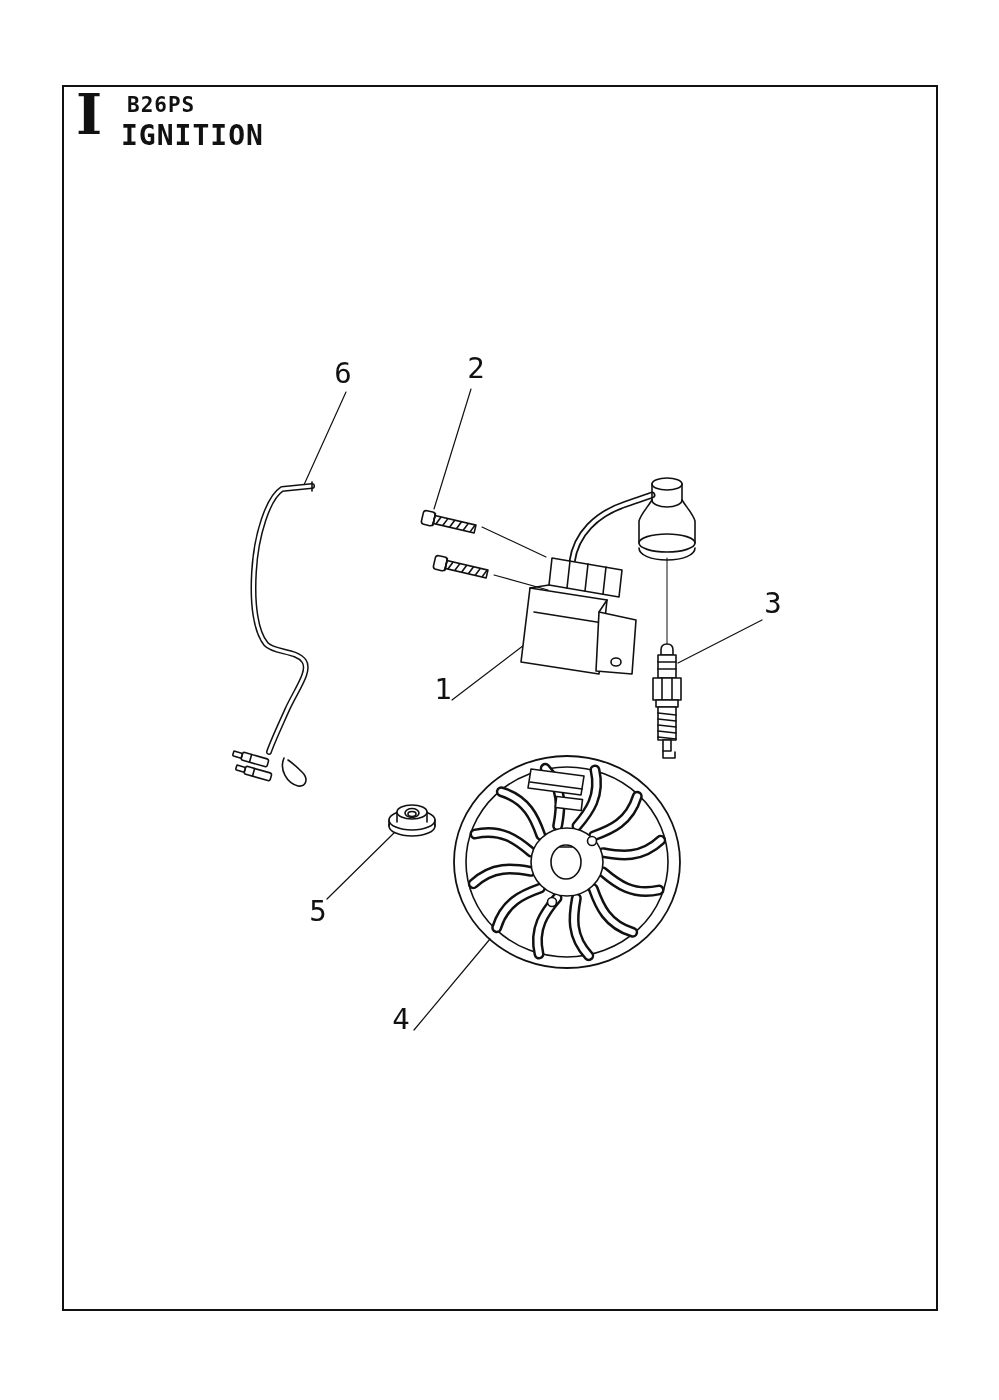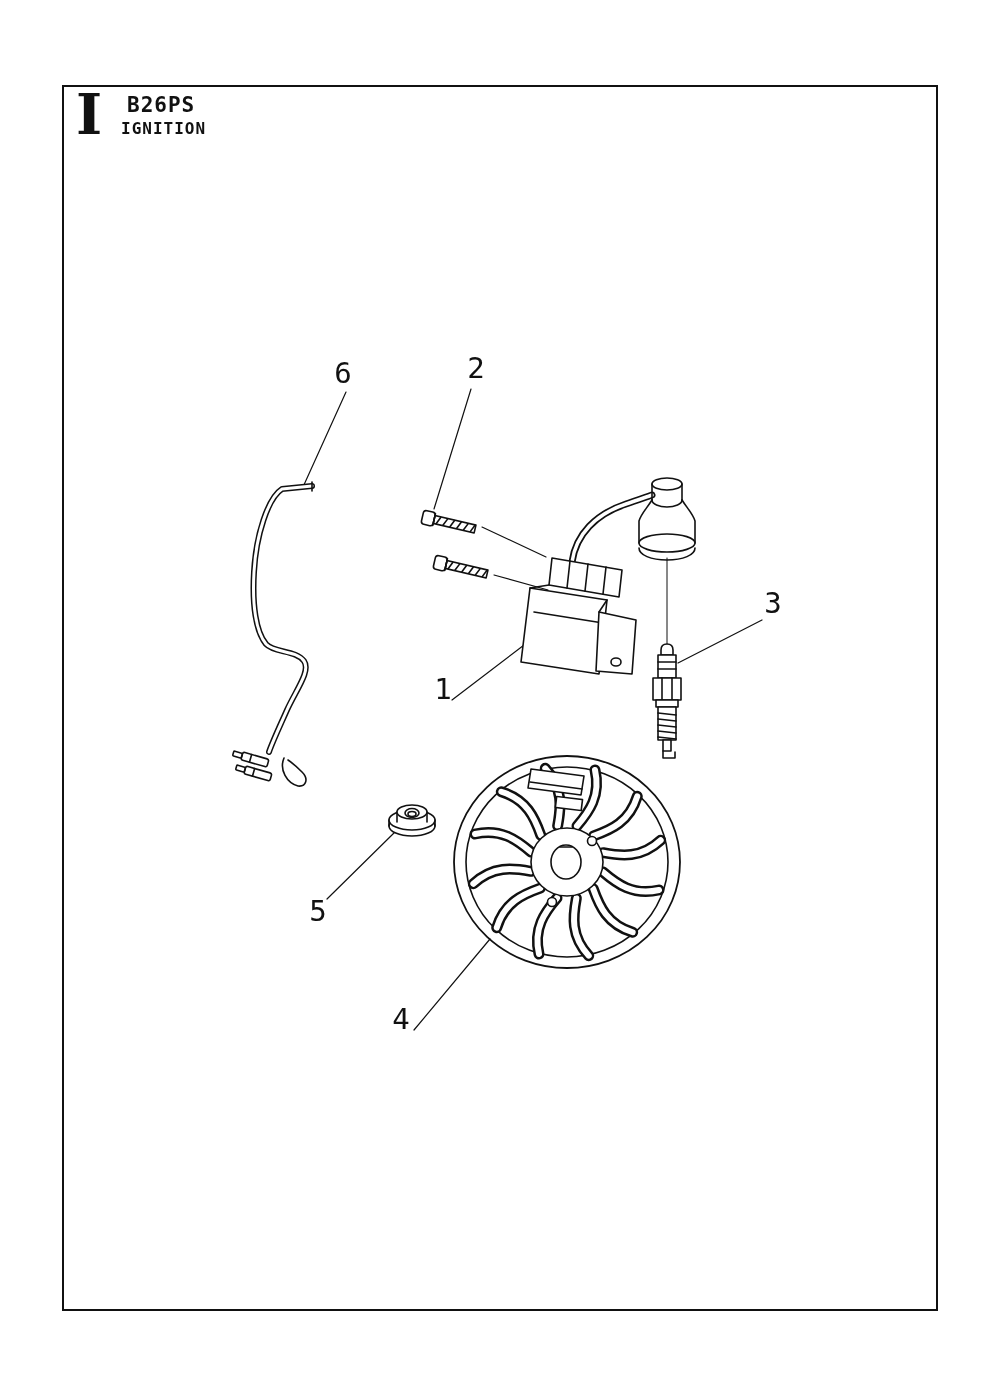--- a/index.html
+++ b/index.html
@@ -25,21 +25,21 @@
     color:#111;
   }
   .model {
     position:absolute; left:121px; top:93px;
     font-family:"DejaVu Sans Mono", monospace;
     font-weight:bold; font-size:21px; letter-spacing:1px;margin-left:6px;
   }
   .section-title {
     position:absolute; left:121px; top:119px;
     font-family:"DejaVu Sans Mono", monospace;
-    font-weight:bold; font-size:16px; letter-spacing:1px;
+    font-weight:bold; font-size:28px; letter-spacing:1px;
   }
   .diagram-svg {
     position:absolute; left:0; top:0;
     width:999px; height:1400px;
   }
   .callout {
     position:absolute;
     width:36px; text-align:center;
     font-family:"DejaVu Sans Mono", monospace;
     font-size:29px; color:#111;

